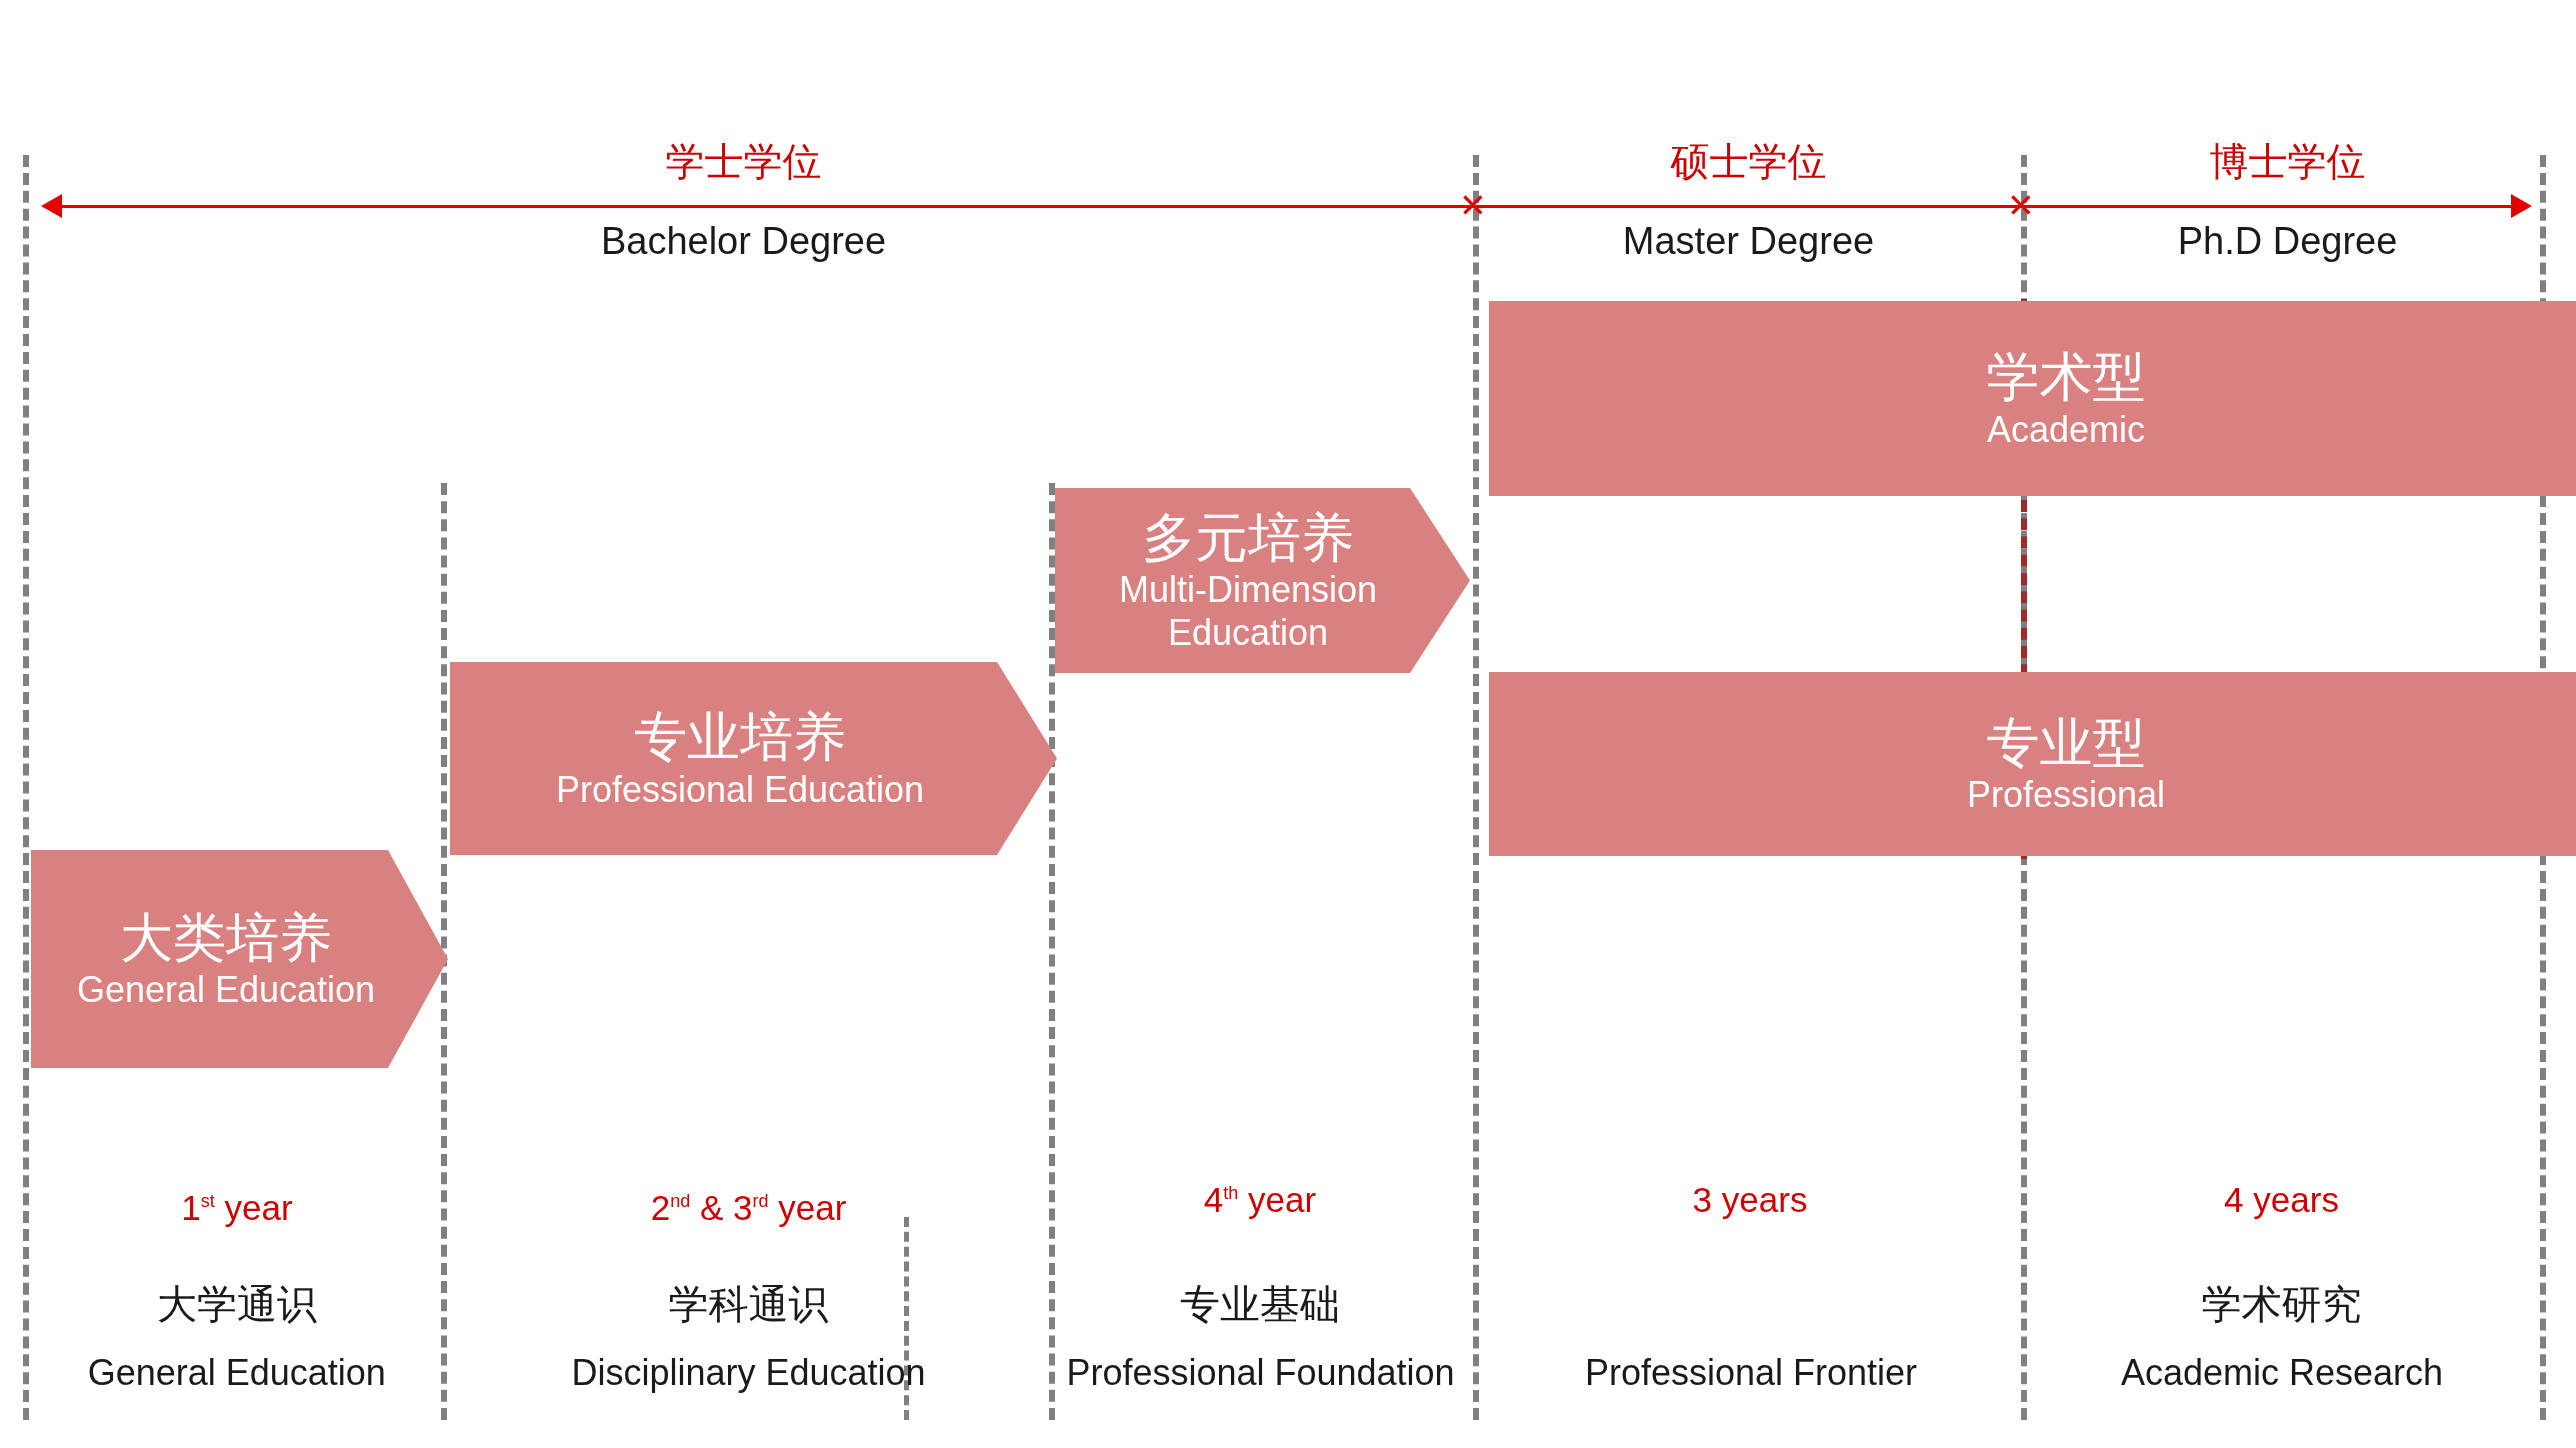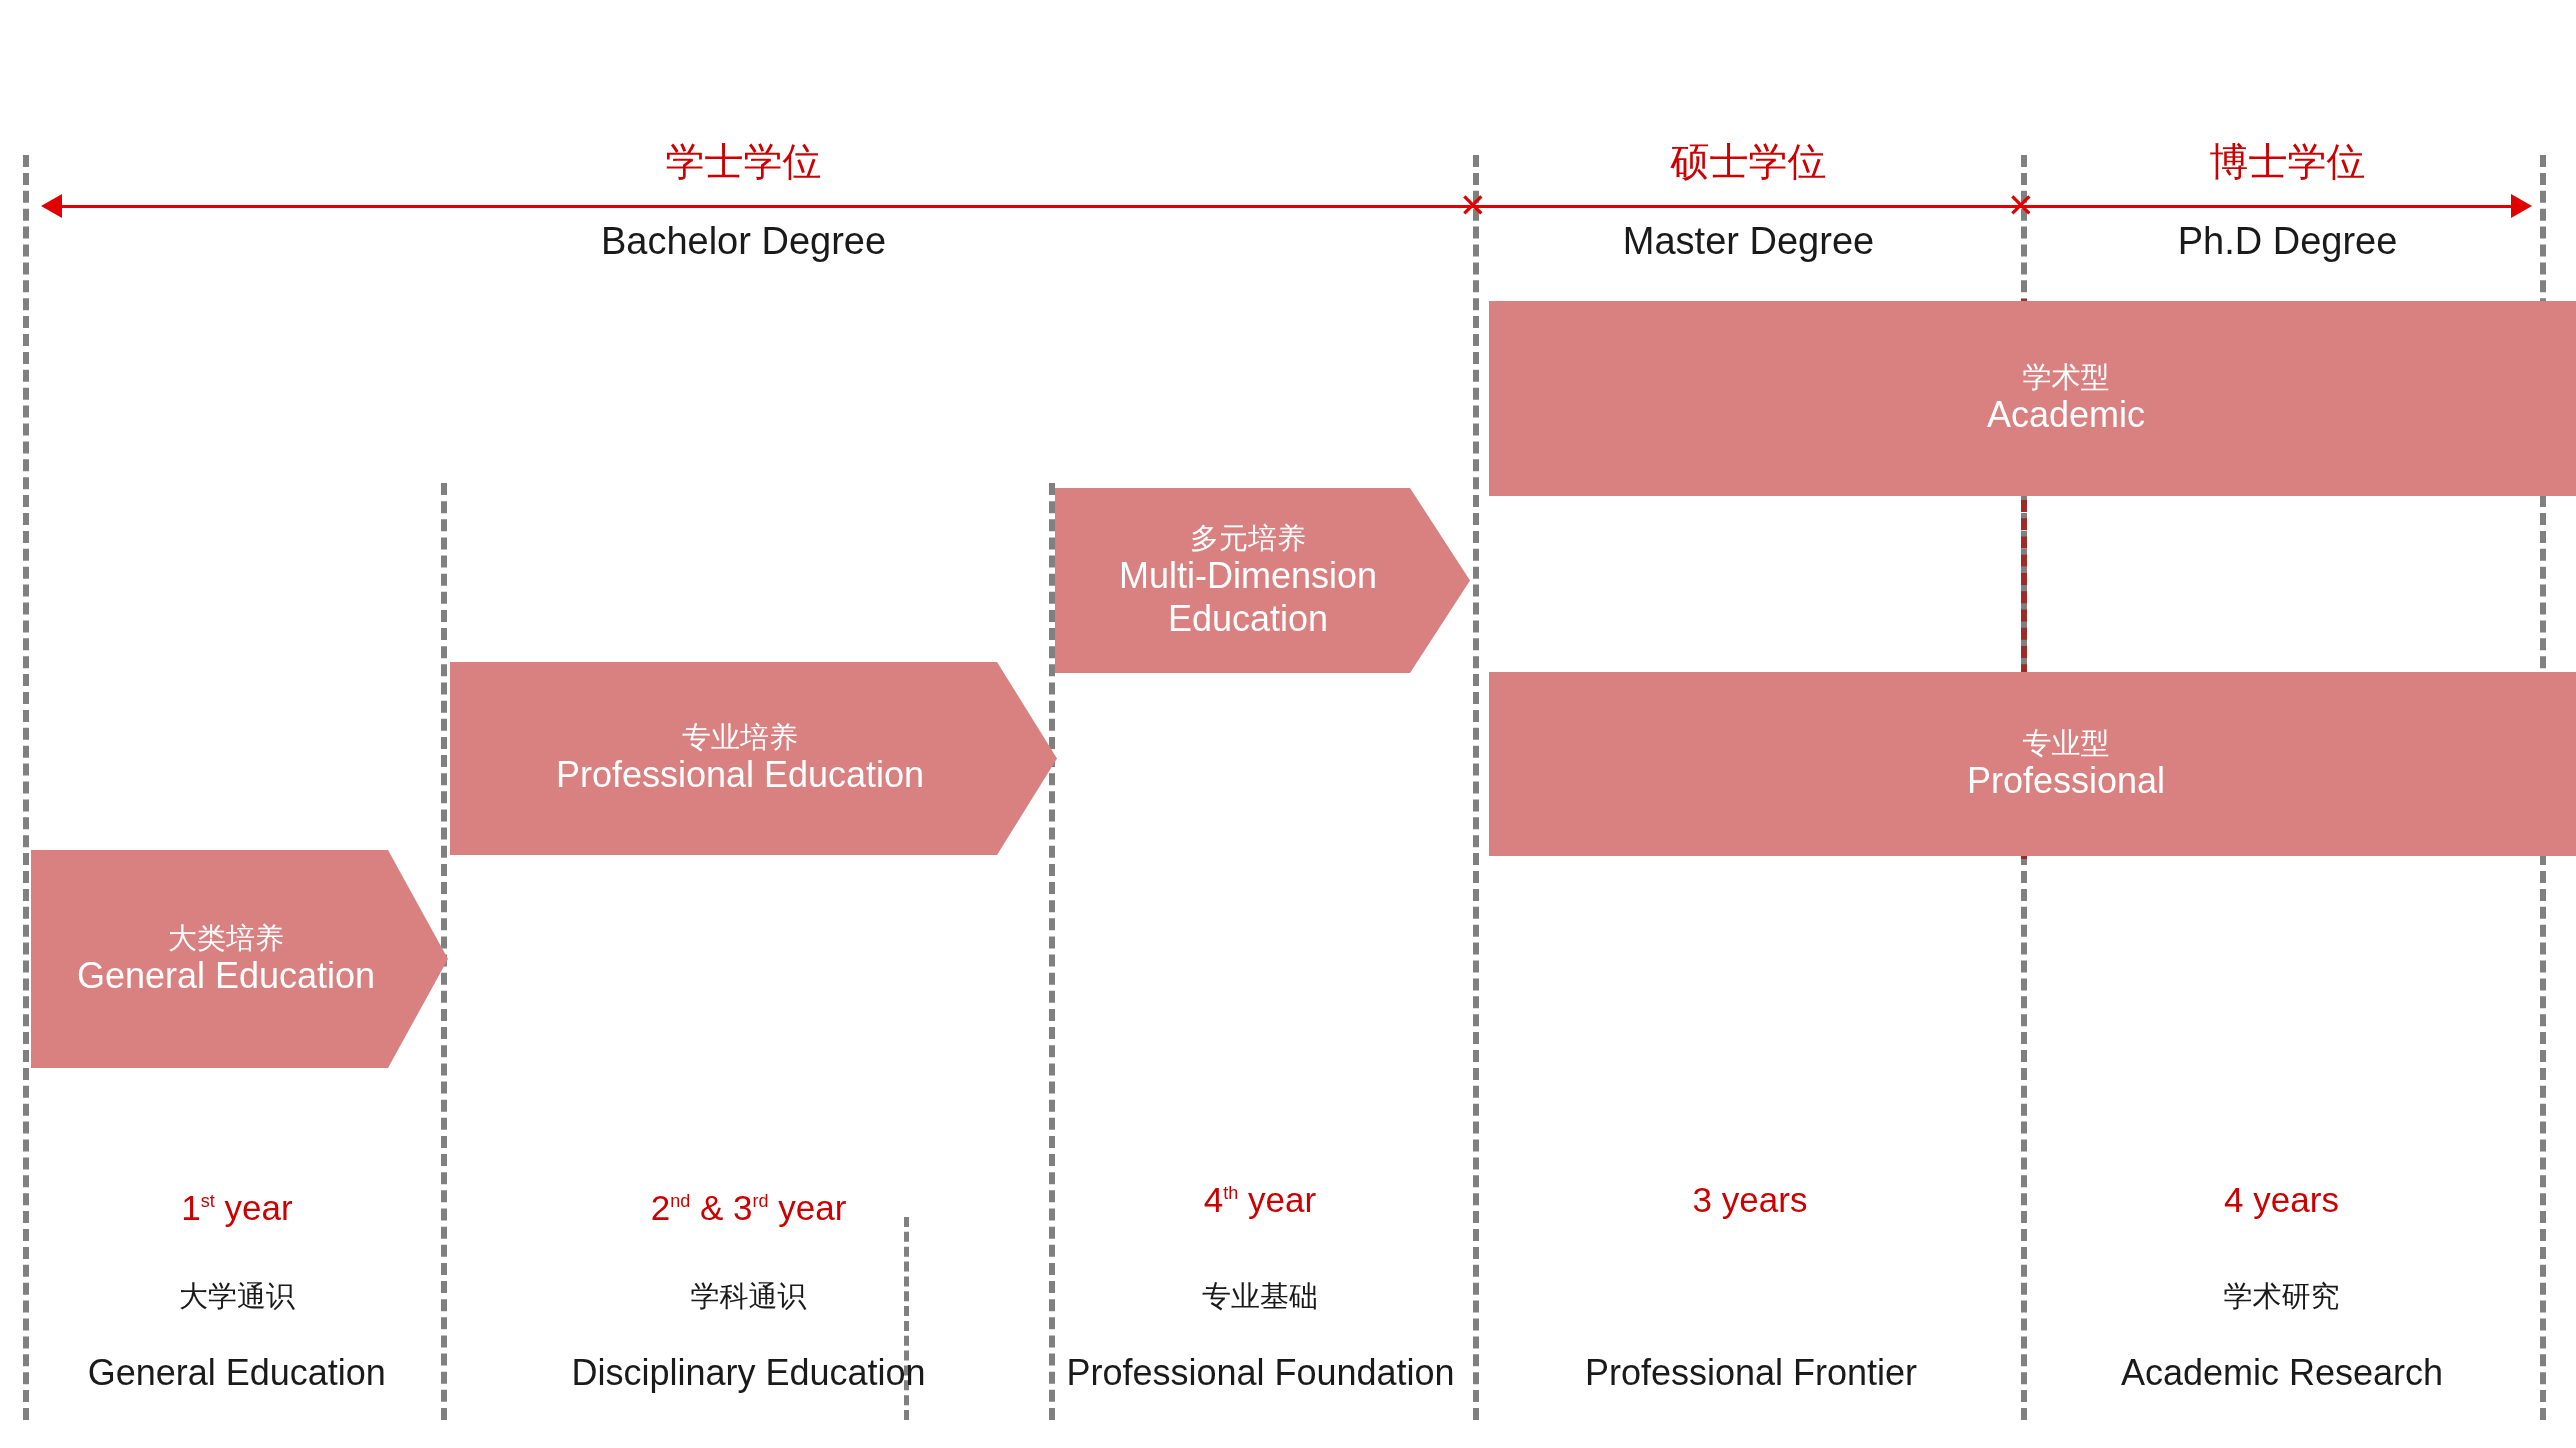--- a/index.html
+++ b/index.html
@@ -73,42 +73,42 @@
     position: absolute;
     background: #d98080;
     color: #ffffff;
     display: flex;
     flex-direction: column;
     align-items: center;
     justify-content: center;
     text-align: center;
   }
   .chev .cn {
-    font-size: 29px;
+    font-size: 53px;
     line-height: 1.18;
   }
   .chev .en {
     font-size: 36px;
     line-height: 1.18;
   }
   .yr {
     position: absolute;
     color: #cc0000;
     font-size: 35px;
     text-align: center;
     white-space: nowrap;
   }
   .yr sup {
     font-size: 18px;
     vertical-align: super;
   }
   .blk-cn {
     position: absolute;
     color: #1a1a1a;
-    font-size: 29px;
+    font-size: 40px;
     text-align: center;
     white-space: nowrap;
   }
   .blk-en {
     position: absolute;
     color: #1a1a1a;
     font-size: 36px;
     text-align: center;
     white-space: nowrap;
   }

